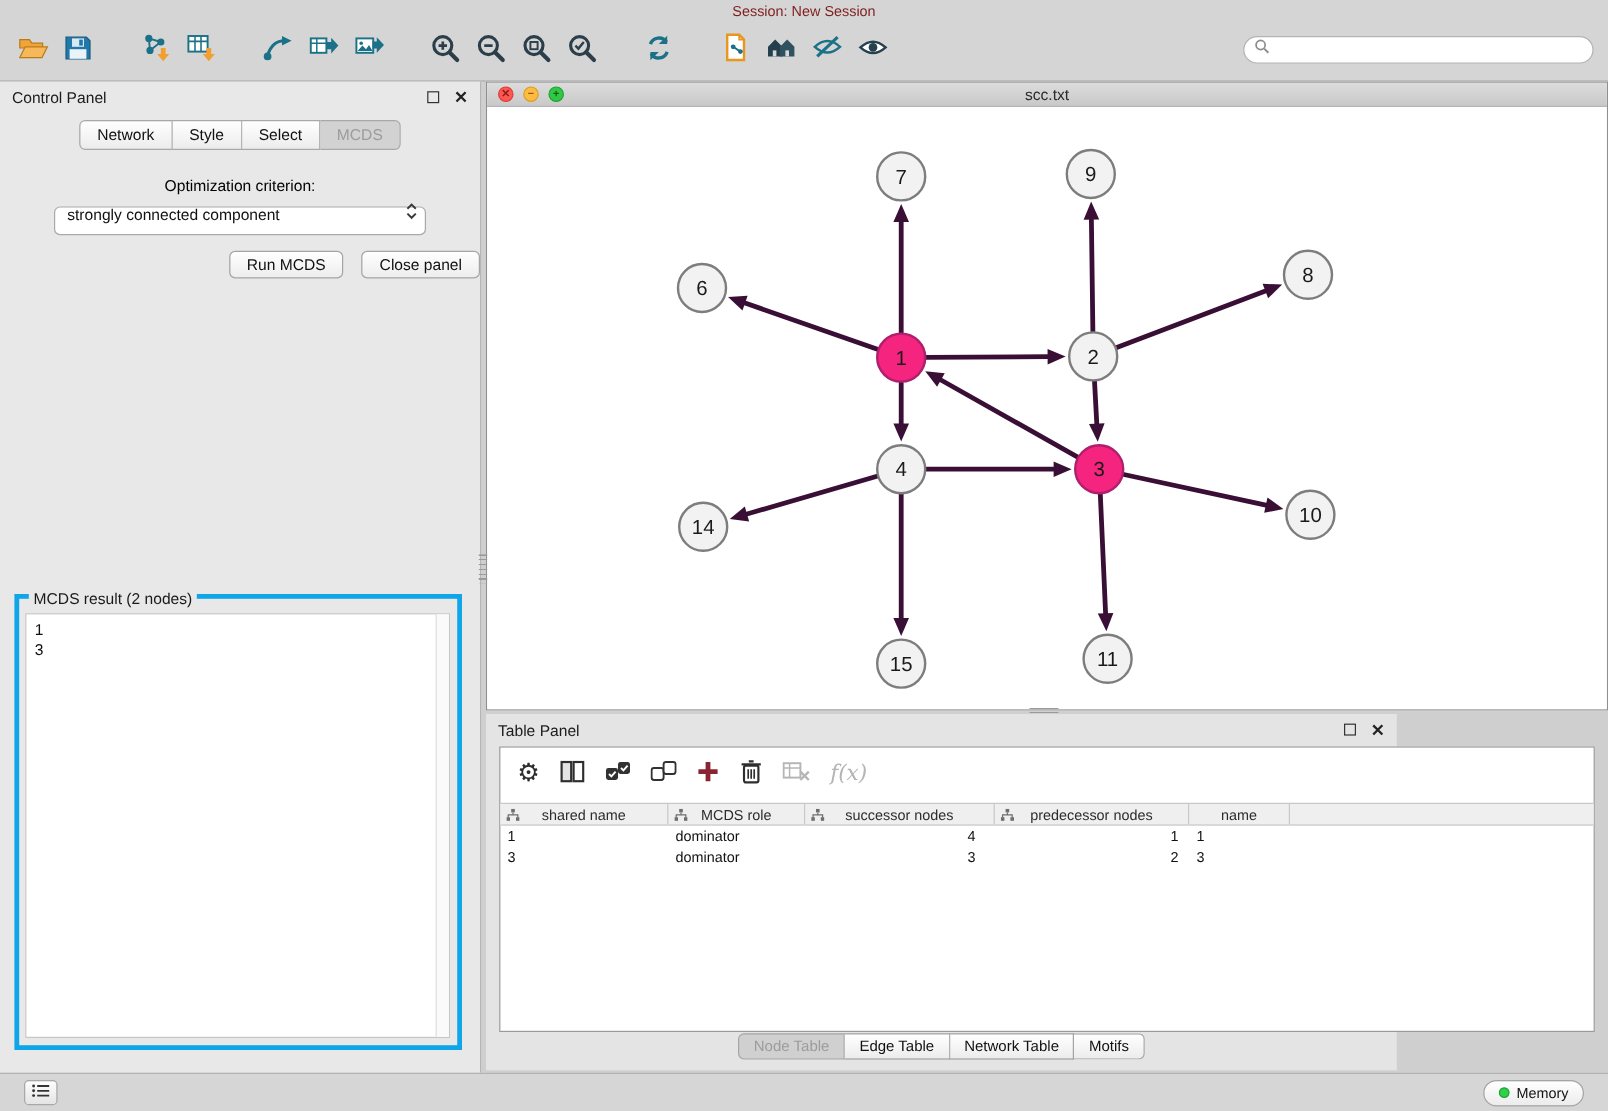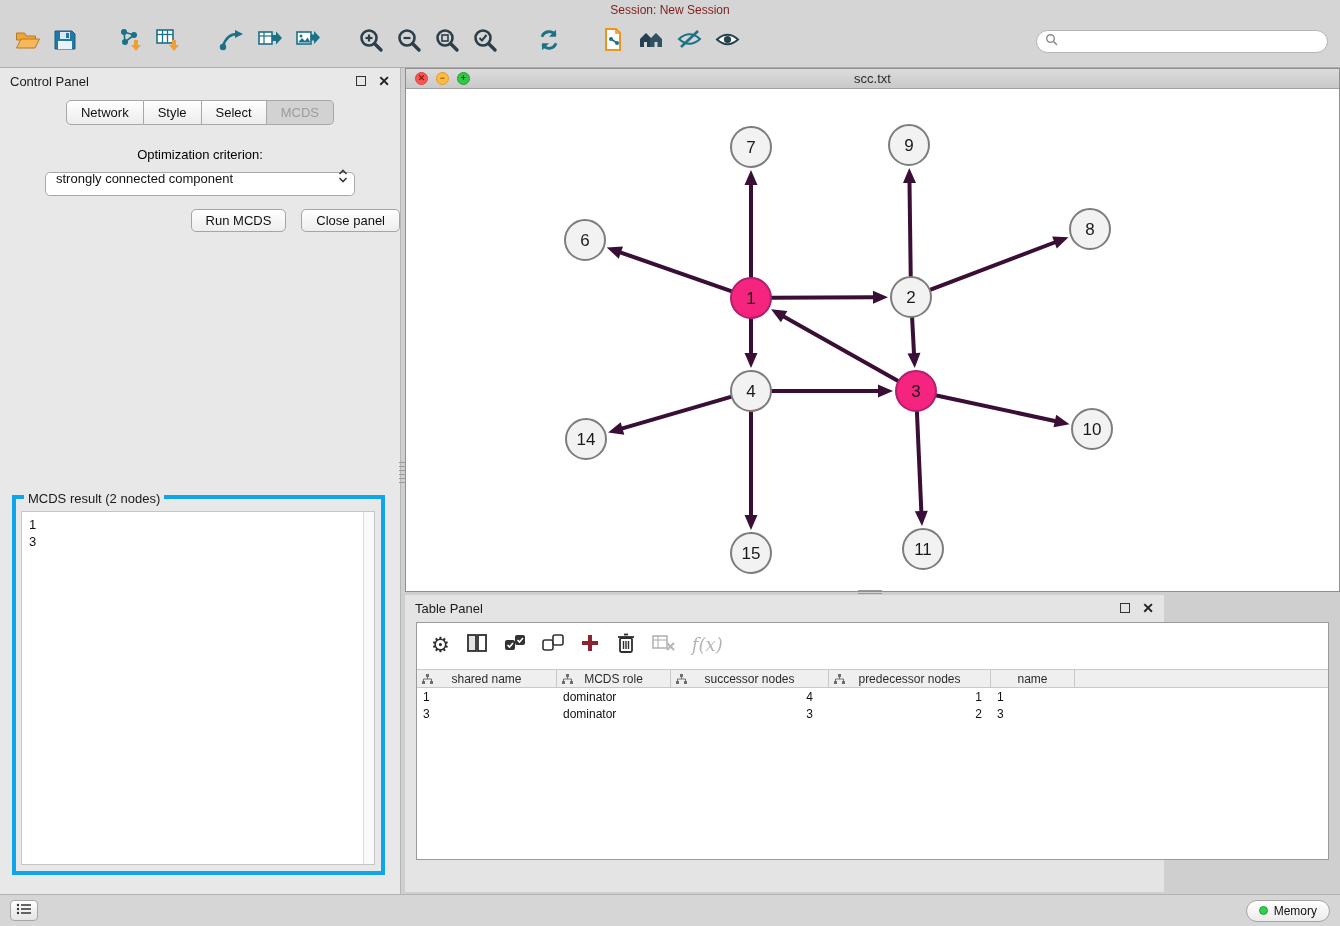--- a/index.html
+++ b/index.html
@@ -75,21 +75,21 @@
   .td.r { justify-content:flex-end; padding-right:16px; }
   .td.r2 { justify-content:flex-end; padding-right:9px; }
 
   .tp-tabs { position:absolute; left:0; right:0; bottom:9px; display:flex; justify-content:center; }
   .tp-tab { font-size:12.5px; color:#111; padding:3px 12px; background:linear-gradient(#ffffff,#ececec); border:1px solid #a5a5a5; border-left:none; }
   .tp-tab:first-child { border-left:1px solid #a5a5a5; border-radius:5px 0 0 5px; }
   .tp-tab:last-child { border-radius:0 5px 5px 0; }
   .tp-tab.active { background:#d0d0d0; color:#9c9c9c; }
 
   
-  .statusbar { position:absolute; left:0; top:894px; width:1340px; height:32px; background:#d6d6d6; border-top:1px solid #b2b2b2; display:flex; align-items:center; padding:0 10px; }
+  .statusbar { position:absolute; left:0; top:894px; width:1340px; height:32px; background:#d6d6d6; border-top:1px solid #b2b2b2; display:flex; align-items:center; padding:0 20px; }
   .sb-left-btn { width:28px; height:21px; background:linear-gradient(#fefefe,#e4e4e4); border:1px solid #a8a8a8; border-radius:4px; display:flex; align-items:center; justify-content:center; }
   .memory-btn { margin-left:auto; height:22px; background:linear-gradient(#ffffff,#ececec); border:1px solid #a5a5a5; border-radius:11px; display:flex; align-items:center; gap:6px; padding:0 12px; font-size:12px; color:#111; font-family:"Liberation Sans",sans-serif; }
   .mem-dot { width:9px; height:9px; border-radius:50%; background:#2fd14a; border:1px solid #1da32f; }
 </style>
 </head>
 <body>
 
 <div class="titlebar">
   <span>Session: New Session</span>
 </div>
@@ -473,20 +473,26 @@
       <div class="tbl-row">
         <div class="td">3</div>
         <div class="td">dominator</div>
         <div class="td r">3</div>
         <div class="td r2">2</div>
         <div class="td">3</div>
         <div class="td"></div>
       </div>
     </div>
   </div>
+  <div class="tp-tabs">
+    <span class="tp-tab active">Node Table</span>
+    <span class="tp-tab">Edge Table</span>
+    <span class="tp-tab">Network Table</span>
+    <span class="tp-tab">Motifs</span>
+  </div>
 </div>
 
 <div class="statusbar">
   <button class="sb-left-btn">
     <span><svg width="16" height="12" viewBox="0 0 16 12">
           <circle cx="2" cy="2" r="1.2" fill="#333"></circle>
           <circle cx="2" cy="6" r="1.2" fill="#333"></circle>
           <circle cx="2" cy="10" r="1.2" fill="#333"></circle>
           <line x1="5" y1="2" x2="15" y2="2" stroke="#333" stroke-width="1.5"></line>
           <line x1="5" y1="6" x2="15" y2="6" stroke="#333" stroke-width="1.5"></line>

